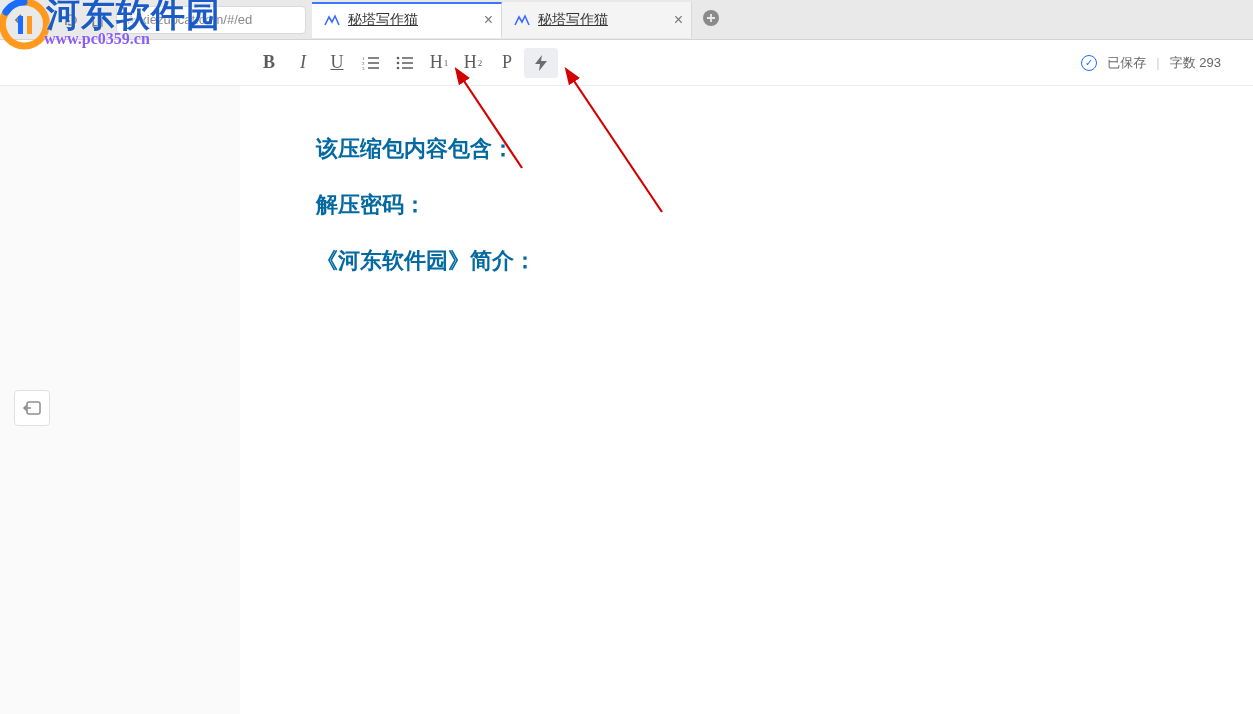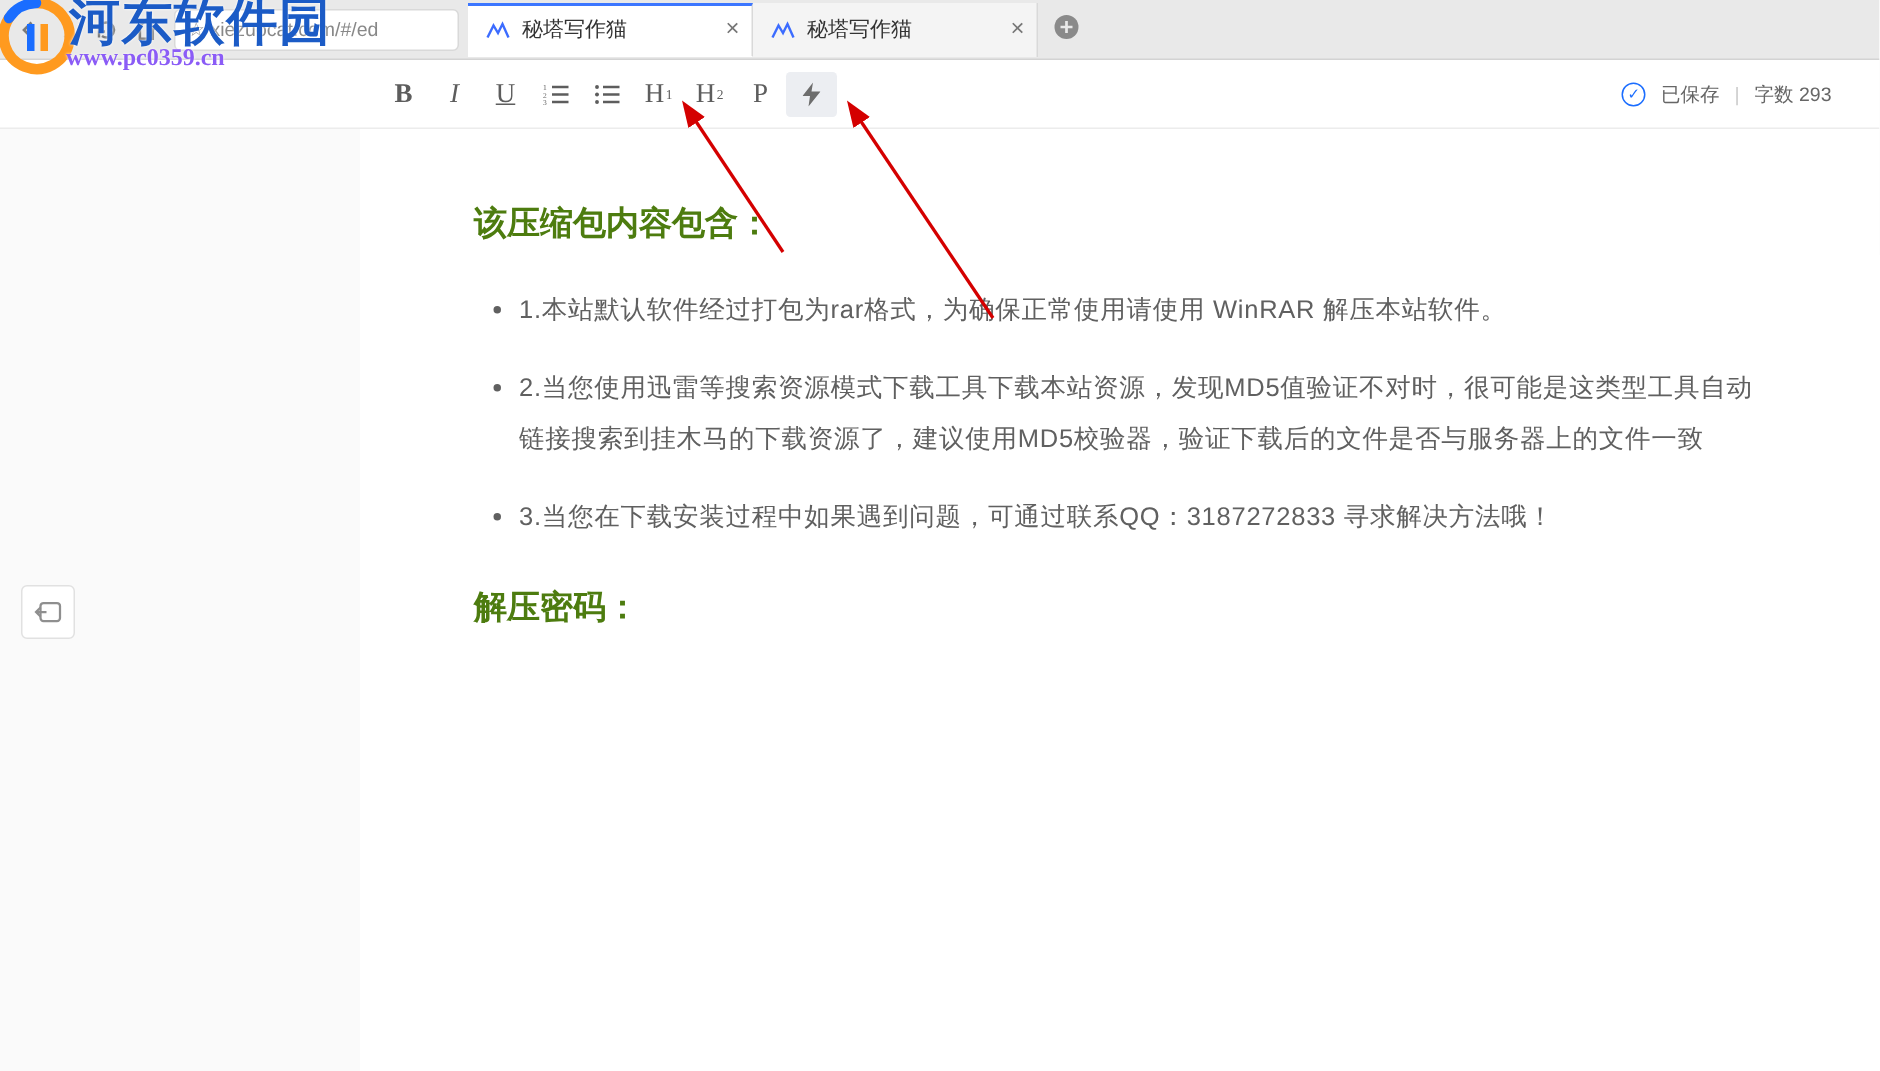--- a/index.html
+++ b/index.html
@@ -1,35 +1,35 @@
 <!DOCTYPE html>
 <html><head>
 <meta charset="utf-8">
 <style>
   * { margin: 0; padding: 0; box-sizing: border-box; }
   body { font-family: "Microsoft YaHei", "PingFang SC", Arial, sans-serif; background: #fafafa; width: 1253px; height: 714px; overflow: hidden; position: relative; }
 
   .browser-bar { height: 40px; background: #e9e9e9; border-bottom: 1px solid #d3d3d3; display: flex; align-items: center; padding: 0 6px; position: relative; }
   .nav-btn { width: 26px; height: 26px; display: flex; align-items: center; justify-content: center; color: #6b6b6b; cursor: pointer; }
   .url-box { background: #fff; border: 1px solid #d9d9d9; border-radius: 4px; height: 28px; padding: 0 8px; display: flex; align-items: center; color: #888; font-size: 13px; margin: 0 6px; width: 190px; overflow: hidden; white-space: nowrap; }
-  .tab { height: 36px; display: flex; align-items: center; padding: 0 12px 0 12px; font-size: 14px; color: #333; border-right: 1px solid #d9d9d9; position: relative; min-width: 190px; background: #f4f4f4; cursor: pointer; }
+  .tab { height: 36px; display: flex; align-items: center; padding: 0 12px 0 12px; font-size: 14px; color: #333; border-right: 1px solid #d9d9d9; position: relative; min-width: 190px; background: #f4f4f4; cursor: pointer; text-decoration: underline; }
   .tab.active { background: #fff; border-top: 2px solid #3c76ff; border-bottom: 1px solid #fff; }
   .tab .favicon { width: 16px; height: 16px; margin-right: 8px; display: flex; align-items: center; justify-content: center; }
   .tab .close { position: absolute; right: 8px; color: #777; font-size: 16px; }
   .add-tab { font-size: 22px; color: #666; padding: 0 10px; cursor: pointer; }
 
   .app-toolbar { height: 46px; background: #fff; border-bottom: 1px solid #ececec; display: flex; align-items: center; padding: 0 260px 0 252px; position: relative; }
   .tool-btn { width: 34px; height: 30px; display: flex; align-items: center; justify-content: center; color: #5d5d5d; font-family: Georgia, "Times New Roman", serif; font-size: 18px; cursor: pointer; border-radius: 3px; }
   .tool-btn sub { font-size: 9px; margin-left: 1px; }
   .status-right { position: absolute; right: 32px; display: flex; align-items: center; gap: 10px; font-size: 13px; color: #666; }
   .status-right .sep { color: #ccc; }
   .check-icon { width: 16px; height: 16px; border: 1.5px solid #1a6dff; border-radius: 50%; display: inline-flex; align-items: center; justify-content: center; color: #1a6dff; font-size: 10px; }
 
   .editor { position: absolute; left: 240px; right: 0; top: 86px; bottom: 0; background: #fff; padding: 48px 80px 0 76px; overflow: hidden; }
-  .editor h2 { font-size: 22px; font-weight: 700; color: #4d7c0f; margin: 0 0 26px 0; }
+  .editor h2 { font-size: 22px; font-weight: 700; color: #0369a1; margin: 0 0 26px 0; }
   .editor ul { list-style: disc; padding-left: 30px; margin-bottom: 28px; }
   .editor ul li { font-size: 17px; line-height: 2; color: #606060; margin-bottom: 18px; letter-spacing: 0.5px; }
 
   .side-tool { position: absolute; left: 14px; top: 390px; width: 36px; height: 36px; border: 1px solid #e1e1e1; background: #fff; border-radius: 4px; display: flex; align-items: center; justify-content: center; color: #7a7a7a; cursor: pointer; }
 
   .watermark { position: absolute; left: -6px; top: -6px; z-index: 50; font-family: "STKaiti","KaiTi",serif; pointer-events: none; }
   .watermark .logo-circle { position: absolute; left: 4px; top: 4px; width: 52px; height: 52px; }
   .watermark .cn { font-size: 34px; font-weight: 700; color: #1b5bc6; letter-spacing: 1px; position: absolute; left: 52px; top: -2px; white-space: nowrap; text-shadow: 0 0 2px #fff; }
   .watermark .en { font-size: 16px; font-weight: bold; color: #8b5cf6; position: absolute; left: 50px; top: 36px; white-space: nowrap; text-shadow: 0 0 2px #fff; }
 
@@ -129,26 +129,22 @@
   <div class="status-right">
     <span class="check-icon">✓</span>
     <span>已保存</span>
     <span class="sep">|</span>
     <span><span>字数</span> <span>293</span></span>
   </div>
 </div>
 
 <div class="editor">
   <h2>该压缩包内容包含：</h2>
-  <ul>
-    <li>1.本站默认软件经过打包为rar格式，为确保正常使用请使用 WinRAR 解压本站软件。</li>
-    <li>2.当您使用迅雷等搜索资源模式下载工具下载本站资源，发现MD5值验证不对时，很可能是这类型工具自动链接搜索到挂木马的下载资源了，建议使用MD5校验器，验证下载后的文件是否与服务器上的文件一致</li>
-    <li>3.当您在下载安装过程中如果遇到问题，可通过联系QQ：3187272833 寻求解决方法哦！</li>
-  </ul>
   <h2>解压密码：</h2>
+  <h2>《河东软件园》简介：</h2>
 </div>
 
 <div class="side-tool">
   <svg width="20" height="16" viewBox="0 0 20 16">
       <rect x="5" y="2" width="13" height="12" rx="2" fill="none" stroke="#8f8f8f" stroke-width="1.5"></rect>
       <path d="M9 8 H2 M5 5 L2 8 L5 11" fill="none" stroke="#8f8f8f" stroke-width="1.5"></path>
     </svg>
 </div>
 
 <div class="watermark">

